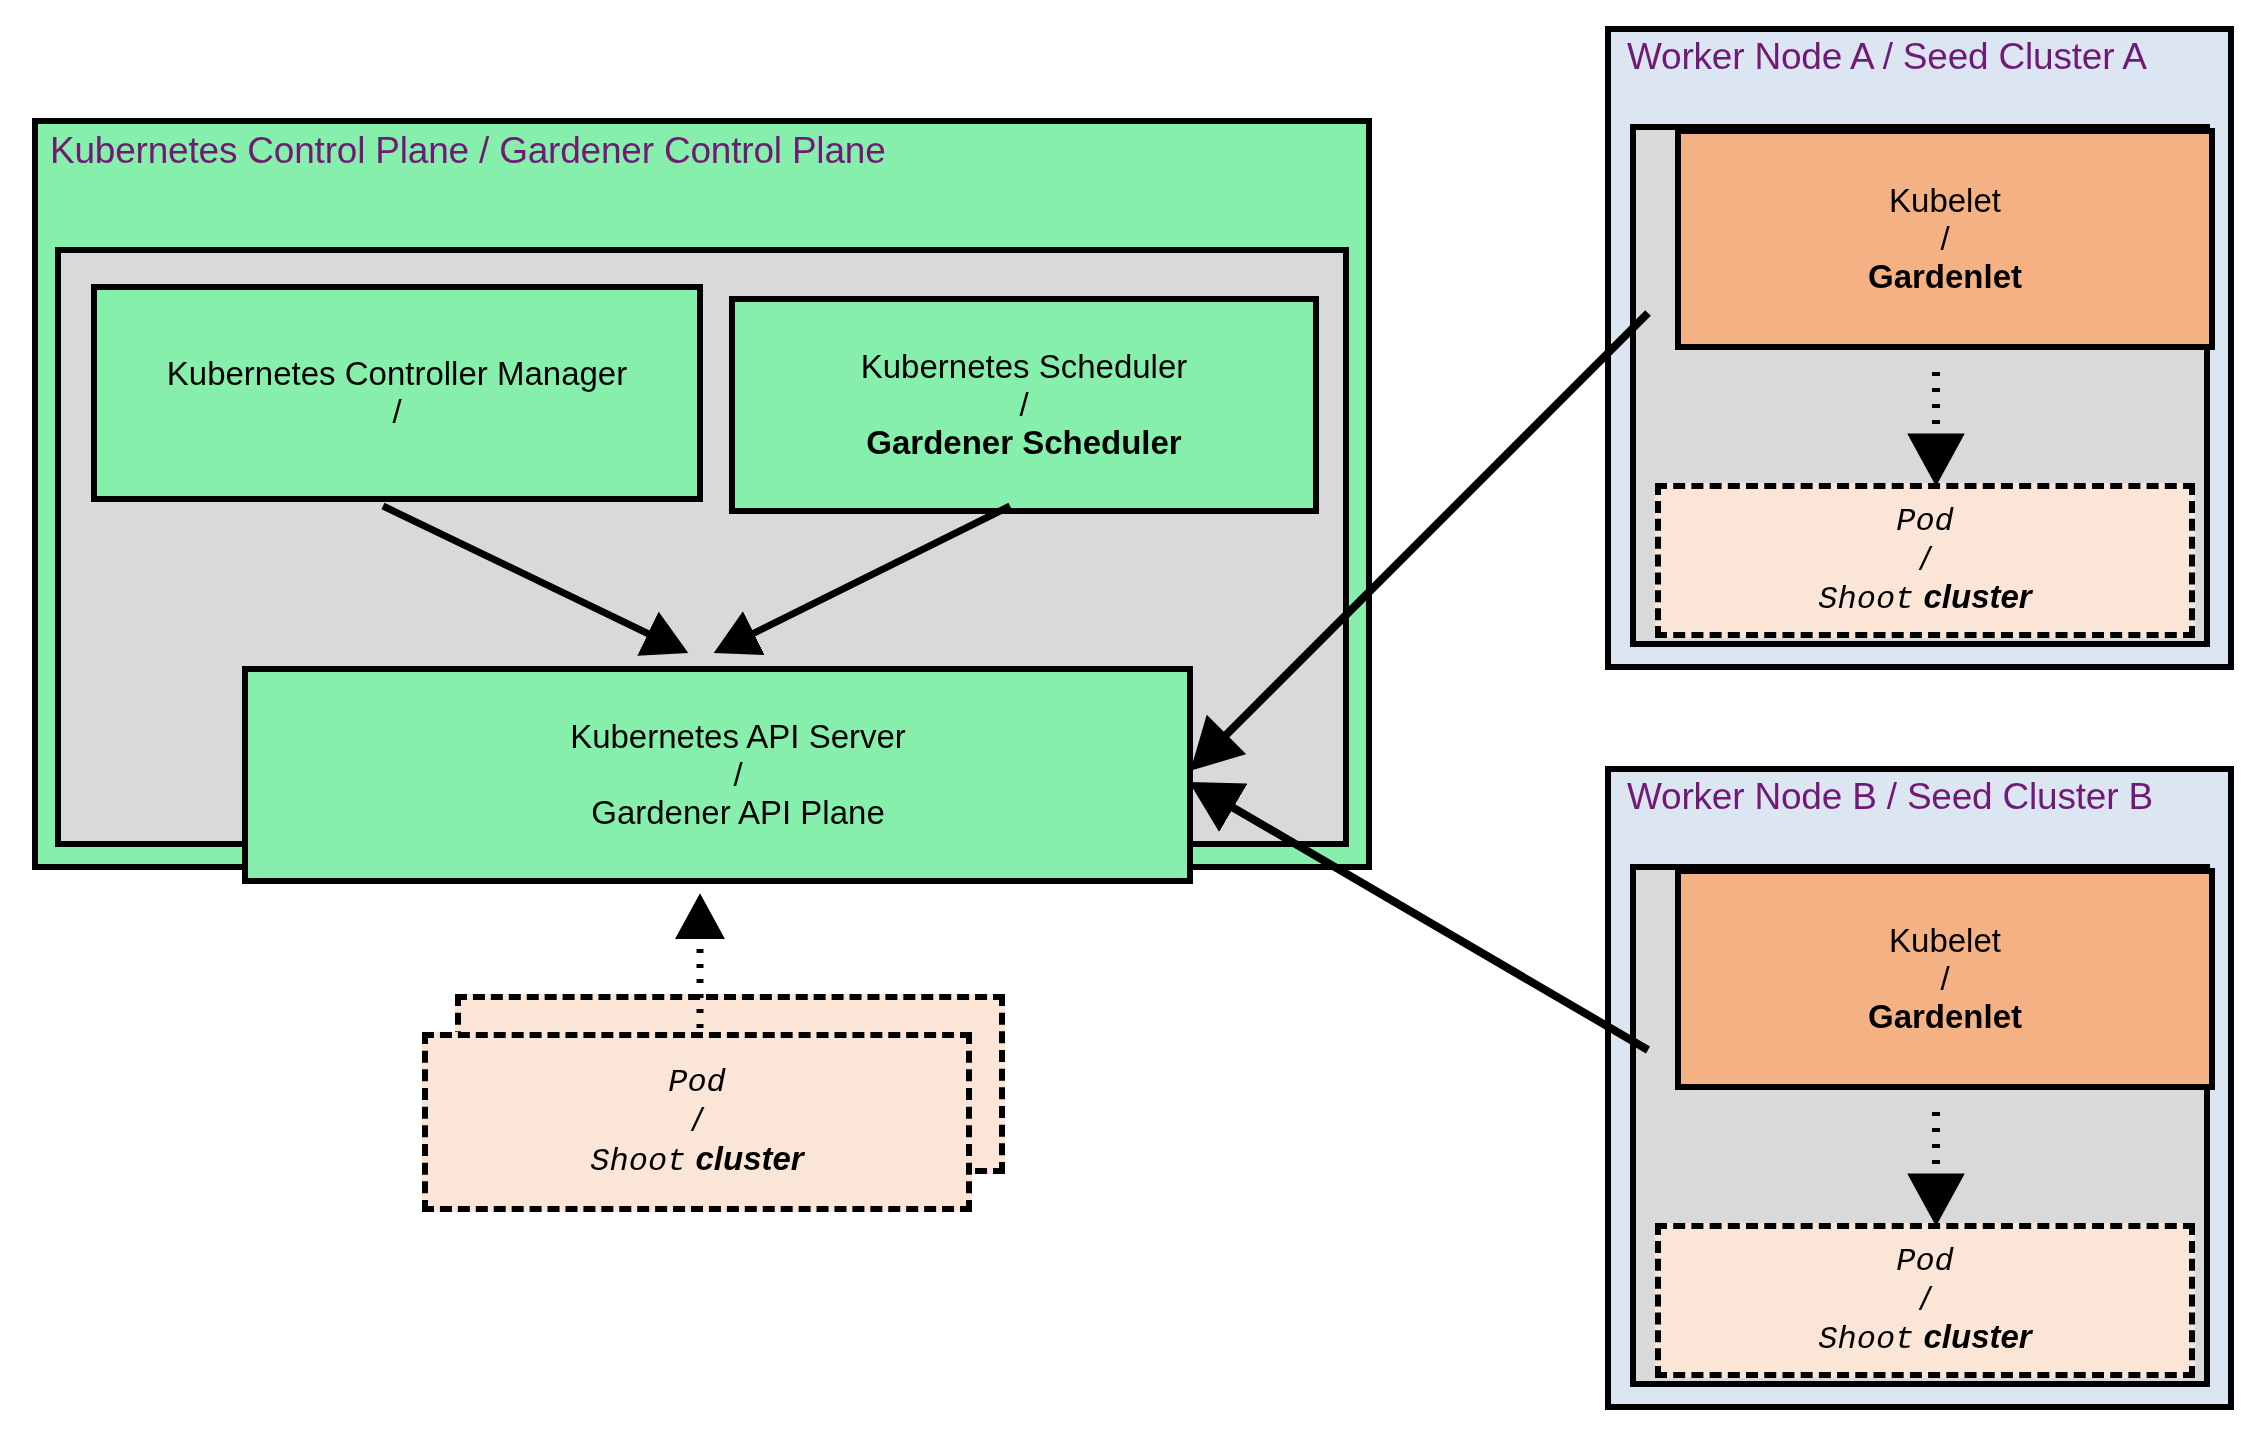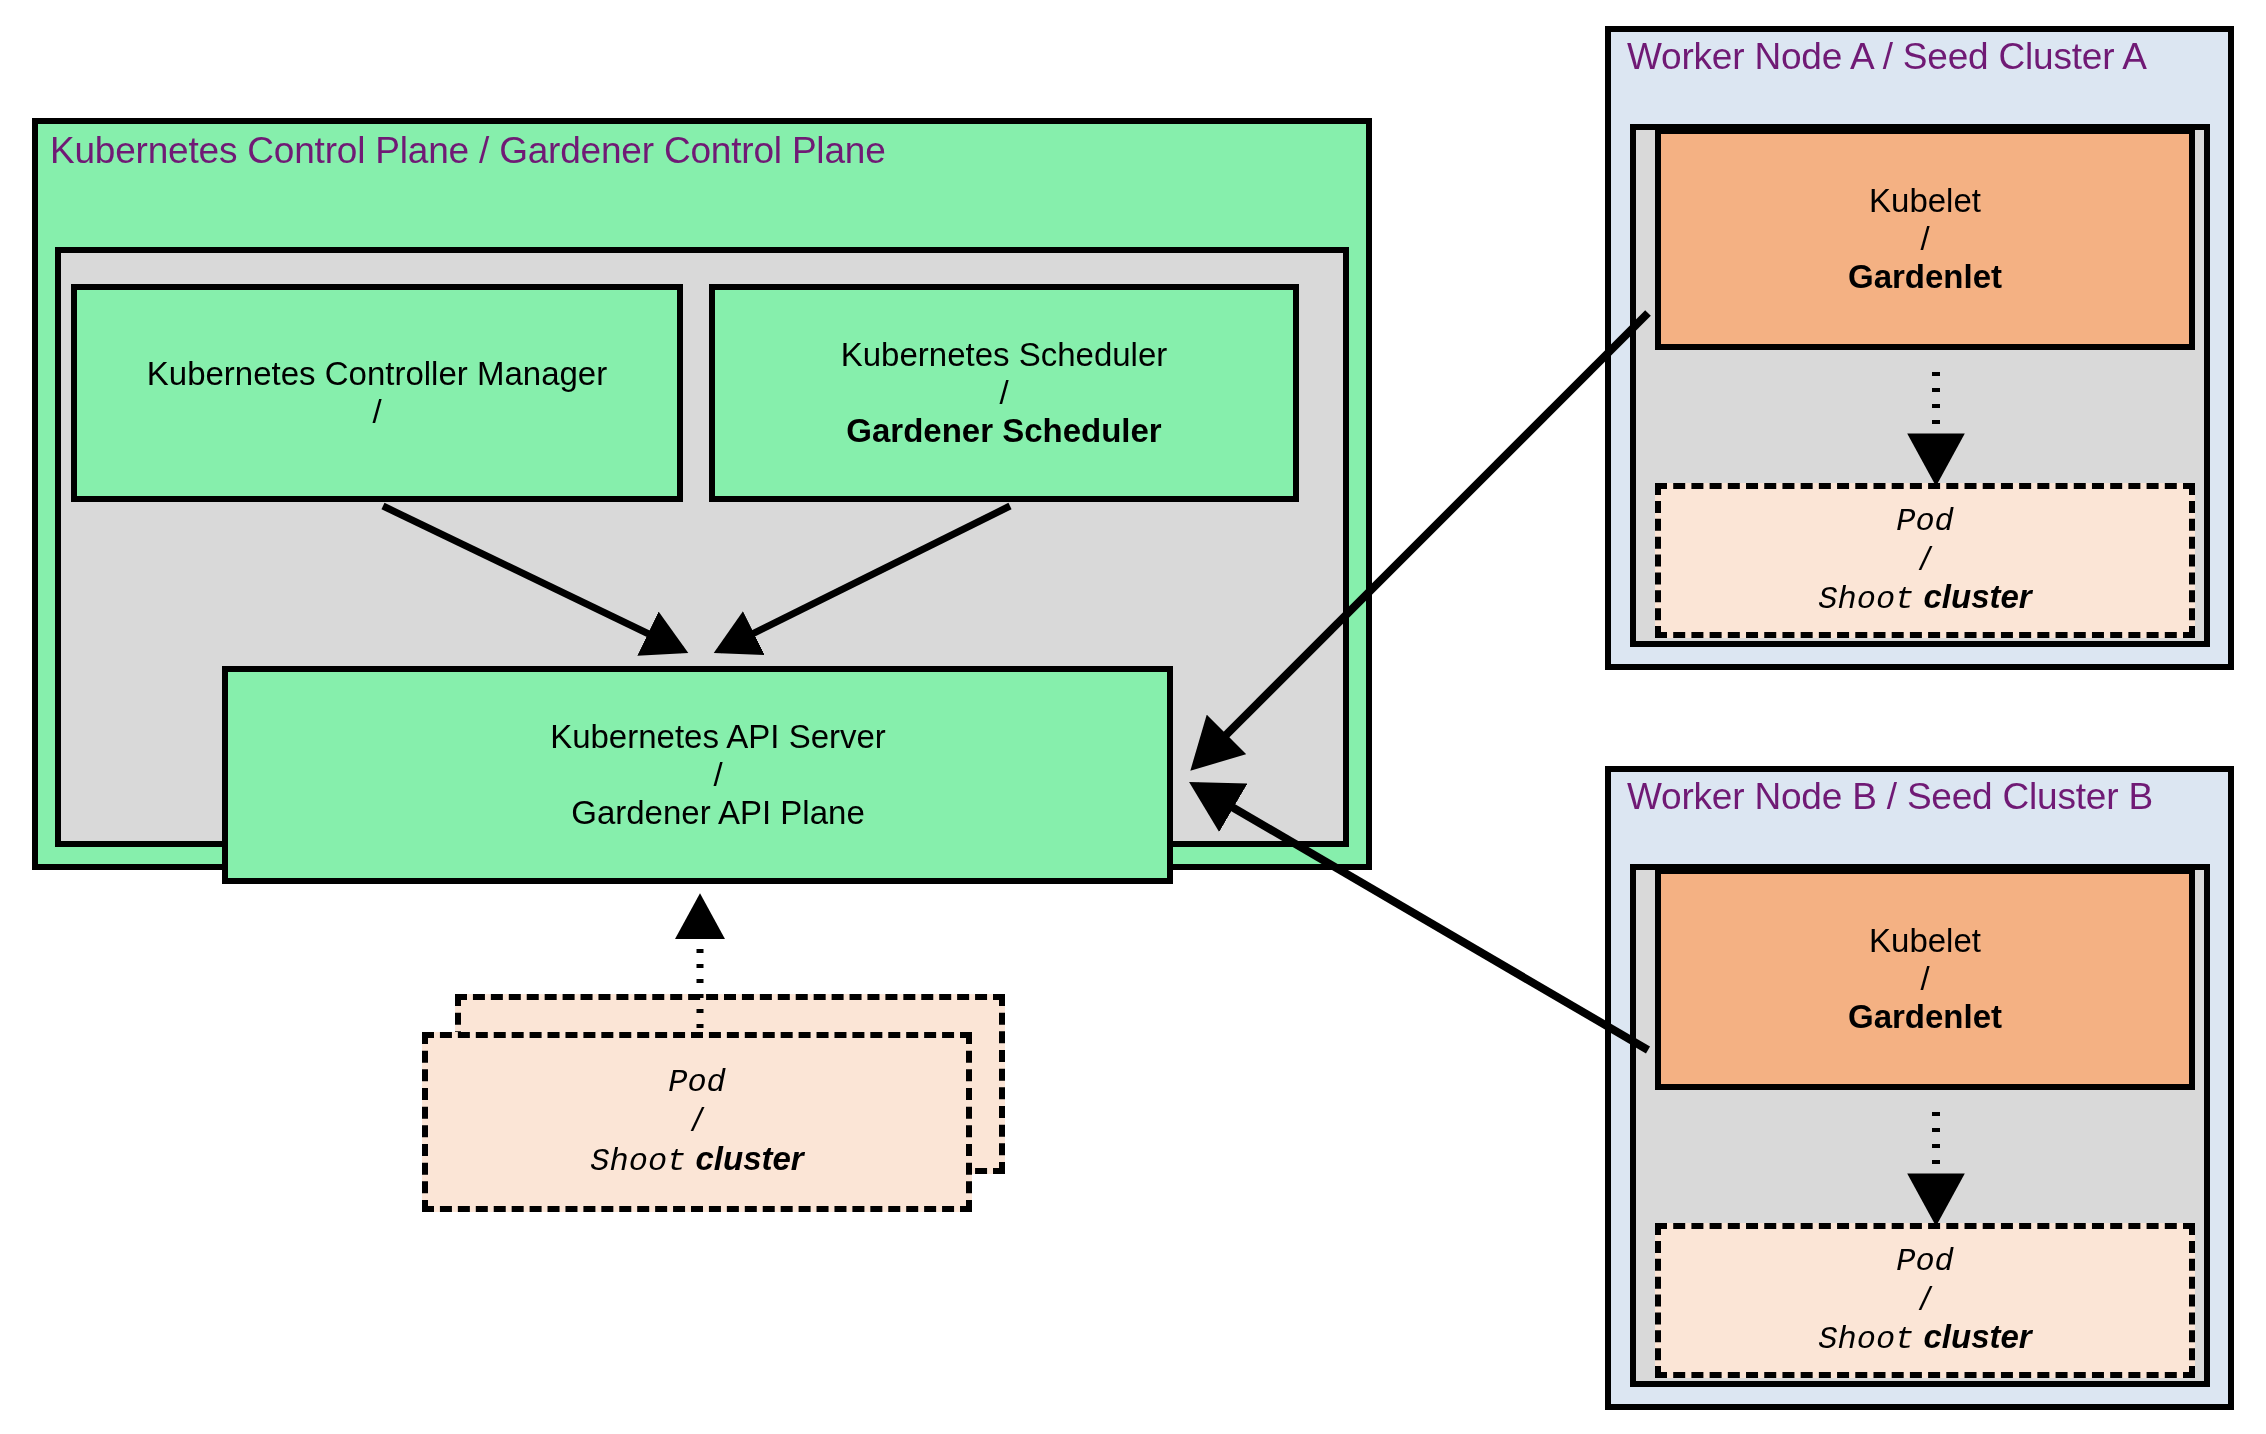--- a/index.html
+++ b/index.html
@@ -2,21 +2,21 @@
 <html><head>
 <meta charset="utf-8">
 <style>
   html,body{margin:0;padding:0;background:#ffffff;}
   body{font-family:"Liberation Sans", sans-serif;}
   #stage{position:relative;width:2266px;height:1434px;background:#fff;overflow:hidden;}
 
   
   .panel{position:absolute;box-sizing:border-box;border:6px solid #000;}
   .box{position:absolute;box-sizing:border-box;border:6px solid #000;display:flex;
-       flex-direction:column;align-items:center;justify-content:center;text-align:center;}
+       flex-direction:column;align-items:center;justify-content:center;text-align:center;margin-left:20px;}
   .dashbox{position:absolute;box-sizing:border-box;border:6px dashed #000;display:flex;
        flex-direction:column;align-items:center;justify-content:center;text-align:center;font-style:italic;}
 
   .green{background:#86efac;}
   .grey{background:#d9d9d9;}
   .blue{background:#dce6f2;}
   .orange{background:#f4b183;}
   .peach{background:#fbe5d6;}
 
   
@@ -43,21 +43,21 @@
   </div>
   <div class="panel-title" style="left:50px;top:130px;">Kubernetes Control Plane / Gardener Control Plane</div>
 
   <div class="panel grey" style="left:55px;top:247px;width:1294px;height:600px;"></div>
 
   <div class="box green" style="left:71px;top:284px;width:612px;height:218px;">
     <span class="ln">Kubernetes Controller Manager</span>
     <span class="slash">/</span>
   </div>
 
-  <div class="box green" style="left:709px;top:284px;width:590px;height:218px;">
+  <div class="box green" style="left:709px;top:296px;width:590px;height:218px;">
     <span class="ln">Kubernetes Scheduler</span>
     <span class="slash">/</span>
     <span class="ln bold">Gardener Scheduler</span>
   </div>
 
   <div class="box green" style="left:222px;top:666px;width:951px;height:218px;padding-left:41px;">
     <span class="ln">Kubernetes API Server</span>
     <span class="slash">/</span>
     <span class="ln">Gardener API Plane</span>
   </div>

